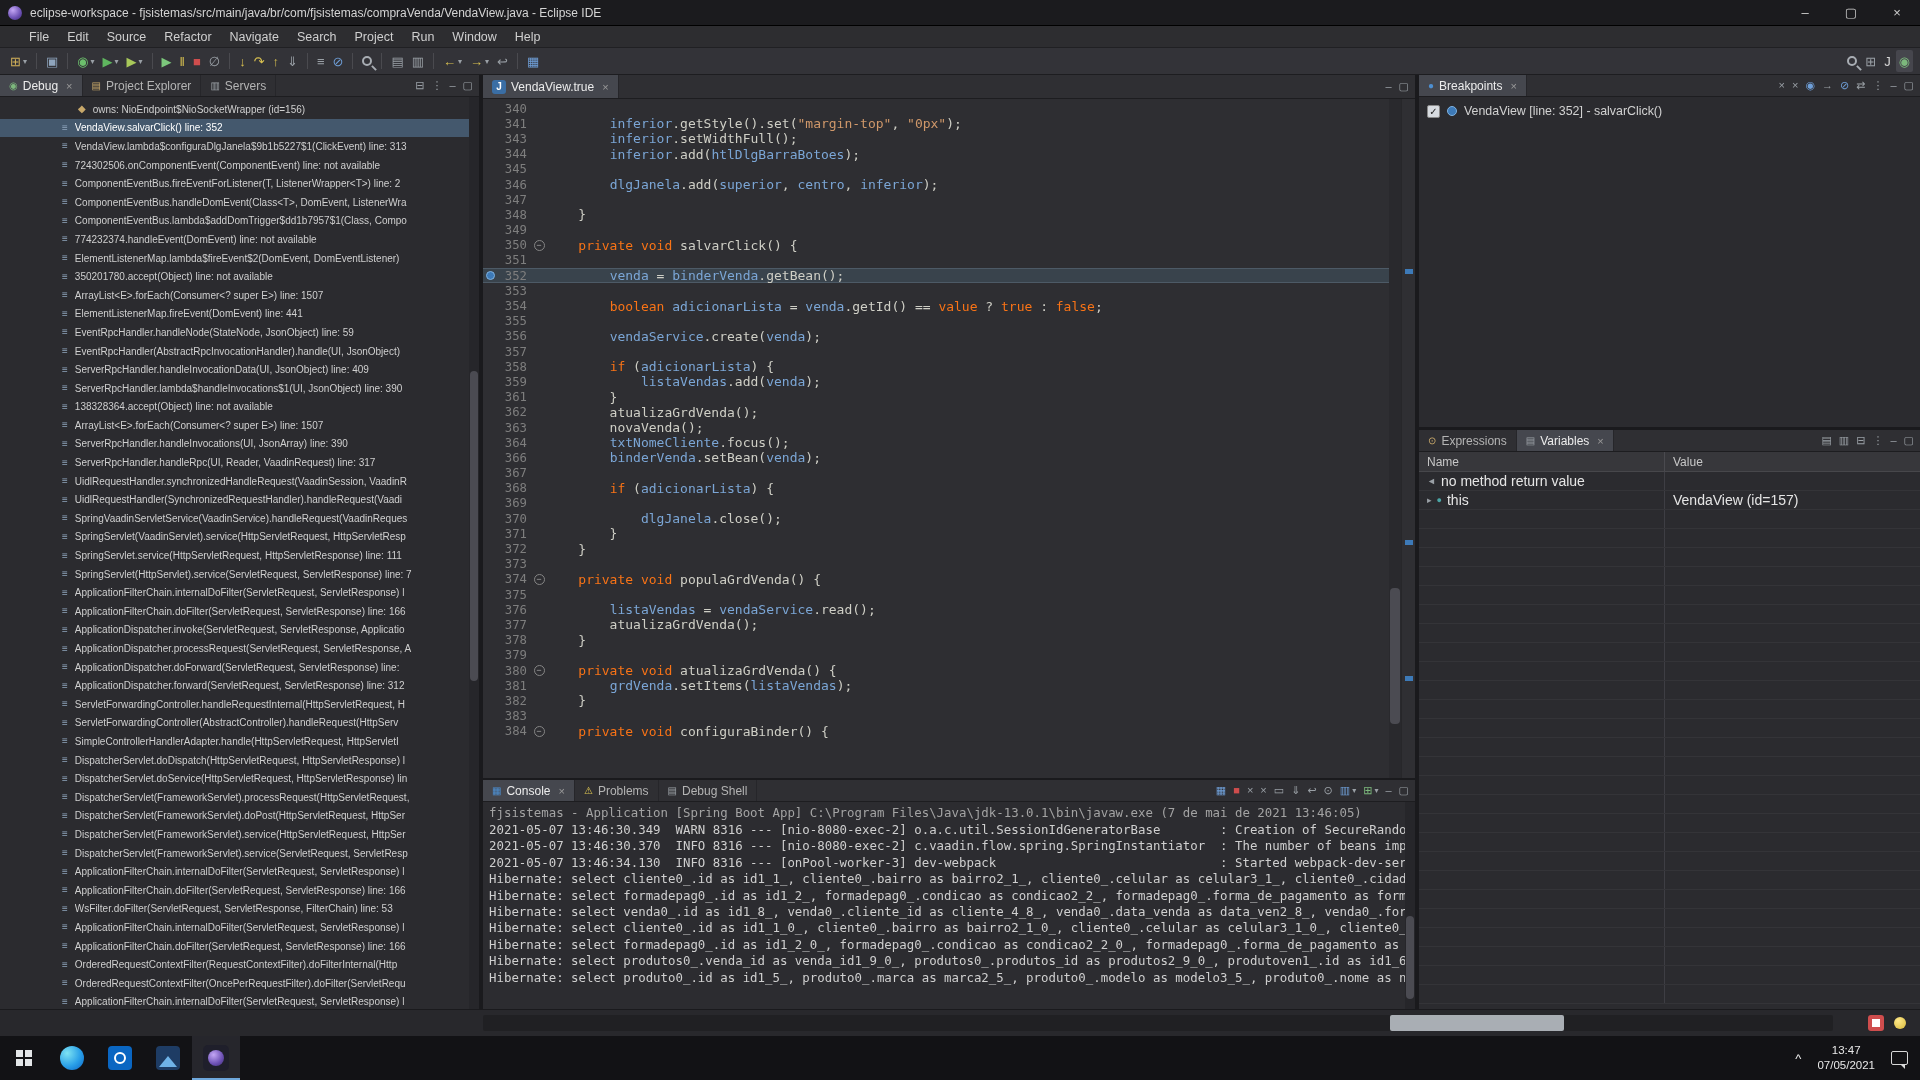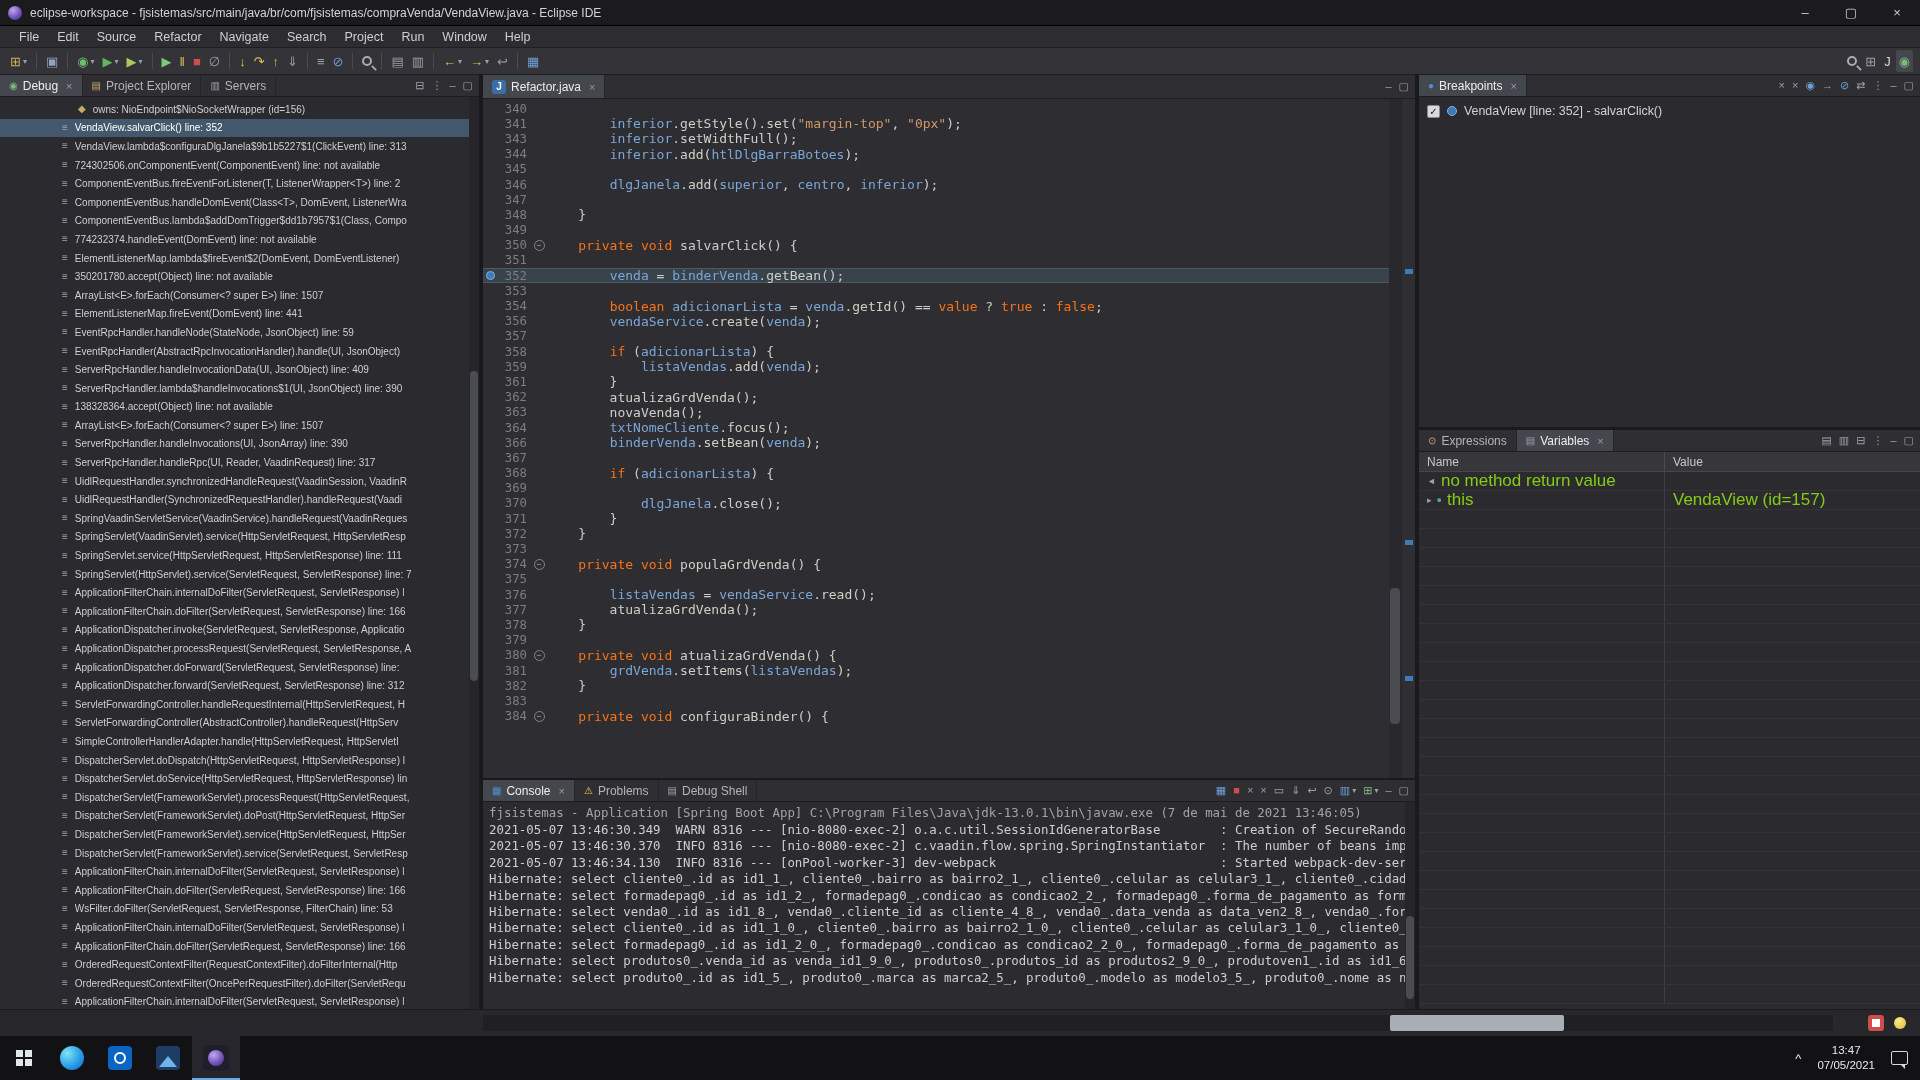--- a/index.html
+++ b/index.html
@@ -7,21 +7,21 @@
   .root{position:relative;width:1920px;height:1080px;background:#1f1f22;overflow:hidden;color:#cfcfcf;font-size:12.5px}
 
   
   .titlebar{position:absolute;left:0;top:0;right:0;height:26px;background:#1b1b1e;display:flex;align-items:center;border-bottom:1px solid #000}
   .ticon{width:14px;height:14px;border-radius:50%;background:radial-gradient(circle at 35% 30%,#c3a6f5,#6b4fb3 60%,#3d2d70);margin:0 8px;flex:0 0 auto}
   .ttext{font-size:12px;color:#d4d4d4;white-space:nowrap}
   .winbtns{margin-left:auto;display:flex;height:100%}
   .wbtn{width:46px;height:100%;display:flex;align-items:center;justify-content:center;color:#cfcfcf;font-size:13px}
 
   
-  .menubar{position:absolute;top:26px;left:0;right:0;height:22px;background:#2d2d30;display:flex;align-items:center;padding-left:10px;border-bottom:1px solid #202023}
+  .menubar{position:absolute;top:26px;left:0;right:0;height:22px;background:#2d2d30;display:flex;align-items:center;padding-left:20px;border-bottom:1px solid #202023}
   .mitem{padding:2px 9px;font-size:12.5px;color:#cfcfcf}
   .toolbar{position:absolute;top:48px;left:0;right:0;height:27px;background:#333338;border-bottom:1px solid #1d1d20;display:flex;align-items:center;padding:0 6px}
   .tbtn{display:flex;align-items:center;height:22px;padding:0 3px;margin:0 1px;border-radius:2px}
   .tbtn.active{background:#46464d}
   .tbtn .g{font-size:13px;line-height:1;color:#a8adb3}
   .caret{font-size:8px;color:#9aa0a6;margin-left:2px}
   .tsep{width:1px;height:16px;background:#4a4a4f;margin:0 5px}
   .tb-right{margin-left:auto;display:flex;align-items:center}
   .mag{position:relative;width:10px;height:10px;border:2px solid #a8adb3;border-radius:50%;display:inline-block}
   .mag::after{content:"";position:absolute;width:6px;height:2px;background:#a8adb3;transform:rotate(45deg);left:7px;top:9px}
@@ -86,21 +86,21 @@
   .varsec{position:absolute;top:355px;left:0;right:0;bottom:0;background:#2b2b2f;display:flex;flex-direction:column}
   .vhdr{display:flex;height:20px;background:#37373b;border-bottom:1px solid #47474b;font-size:12px;color:#c8c8c8;align-items:center;flex:0 0 auto}
   .vhname{width:246px;padding-left:8px;border-right:1px solid #4a4a4f;height:100%;display:flex;align-items:center}
   .vhval{flex:1;padding-left:8px}
   .vrows{flex:1;overflow:hidden}
   .vrow{display:flex;height:19px;align-items:stretch;border-bottom:1px solid #343438}
   .vname{width:246px;display:flex;align-items:center;gap:5px;padding-left:8px;border-right:1px solid #3e3e44}
   .vval{flex:1;padding-left:8px;display:flex;align-items:center}
   .vexp{color:#9aa0a6;font-size:9px}
   .vicn{font-size:9px;line-height:1}
-  .vtxt{font-size:17px;color:#84cc16;white-space:nowrap;overflow:hidden}
+  .vtxt{font-size:14px;color:#e5e5e5;white-space:nowrap;overflow:hidden}
 
   
   .statusstrip{position:absolute;left:0;right:0;top:1009px;height:27px;background:#28282c;border-top:1px solid #1a1a1d}
   .htrack{position:absolute;left:483px;width:1350px;top:5px;height:16px;background:#202023;border-radius:2px}
   .hthumb{position:absolute;left:907px;top:0;width:174px;height:16px;background:#a9aeb4;border-radius:2px}
   .stricons{position:absolute;right:14px;top:5px;display:flex;gap:10px;align-items:center}
   .errlog{width:16px;height:16px;border-radius:3px;background:#cf4d4d;display:flex;align-items:center;justify-content:center}
   .errlog i{display:block;width:8px;height:8px;background:#fff}
   .bulb{width:12px;height:12px;border-radius:50%;background:radial-gradient(circle at 35% 30%,#ffe98a,#d8b83a)}
 
@@ -489,21 +489,21 @@
         </div>
       <div class="vsb" style="top:22px">
         <div class="thumb" style="top:30%;height:34%"></div>
       </div>
     </div>
 
     <div class="panel" id="centerPanel">
       <div class="tabbar editor-tabbar">
         <div class="tab active">
           <span class="jicon">J</span>
-          <span>Refactor.java</span>
+          <span>VendaView.true</span>
           <span class="tabx">×</span>
         </div>
         <div class="tb-icons" id="editorViewIcons">
             <span class="tib">
               <span class="g">–</span>
             </span>
             <span class="tib">
               <span class="g">▢</span>
             </span>
           </div>
@@ -591,20 +591,26 @@
               <span class="ruler"></span>
               <span class="ln">353</span>
               <span class="fold"></span>
               <span class="codetxt"></span>
             </div>
             <div class="cl">
               <span class="ruler"></span>
               <span class="ln">354</span>
               <span class="fold"></span>
               <span class="codetxt">        <span class="kw">boolean</span> <span class="vr">adicionarLista</span> = <span class="vr">venda</span>.getId() == <span class="kw">value</span> ? <span class="kw">true</span> : <span class="kw">false</span>;</span>
+            </div>
+            <div class="cl">
+              <span class="ruler"></span>
+              <span class="ln">355</span>
+              <span class="fold"></span>
+              <span class="codetxt"></span>
             </div>
             <div class="cl">
               <span class="ruler"></span>
               <span class="ln">356</span>
               <span class="fold"></span>
               <span class="codetxt">        <span class="vr">vendaService</span>.create(<span class="vr">venda</span>);</span>
             </div>
             <div class="cl">
               <span class="ruler"></span>
               <span class="ln">357</span>

